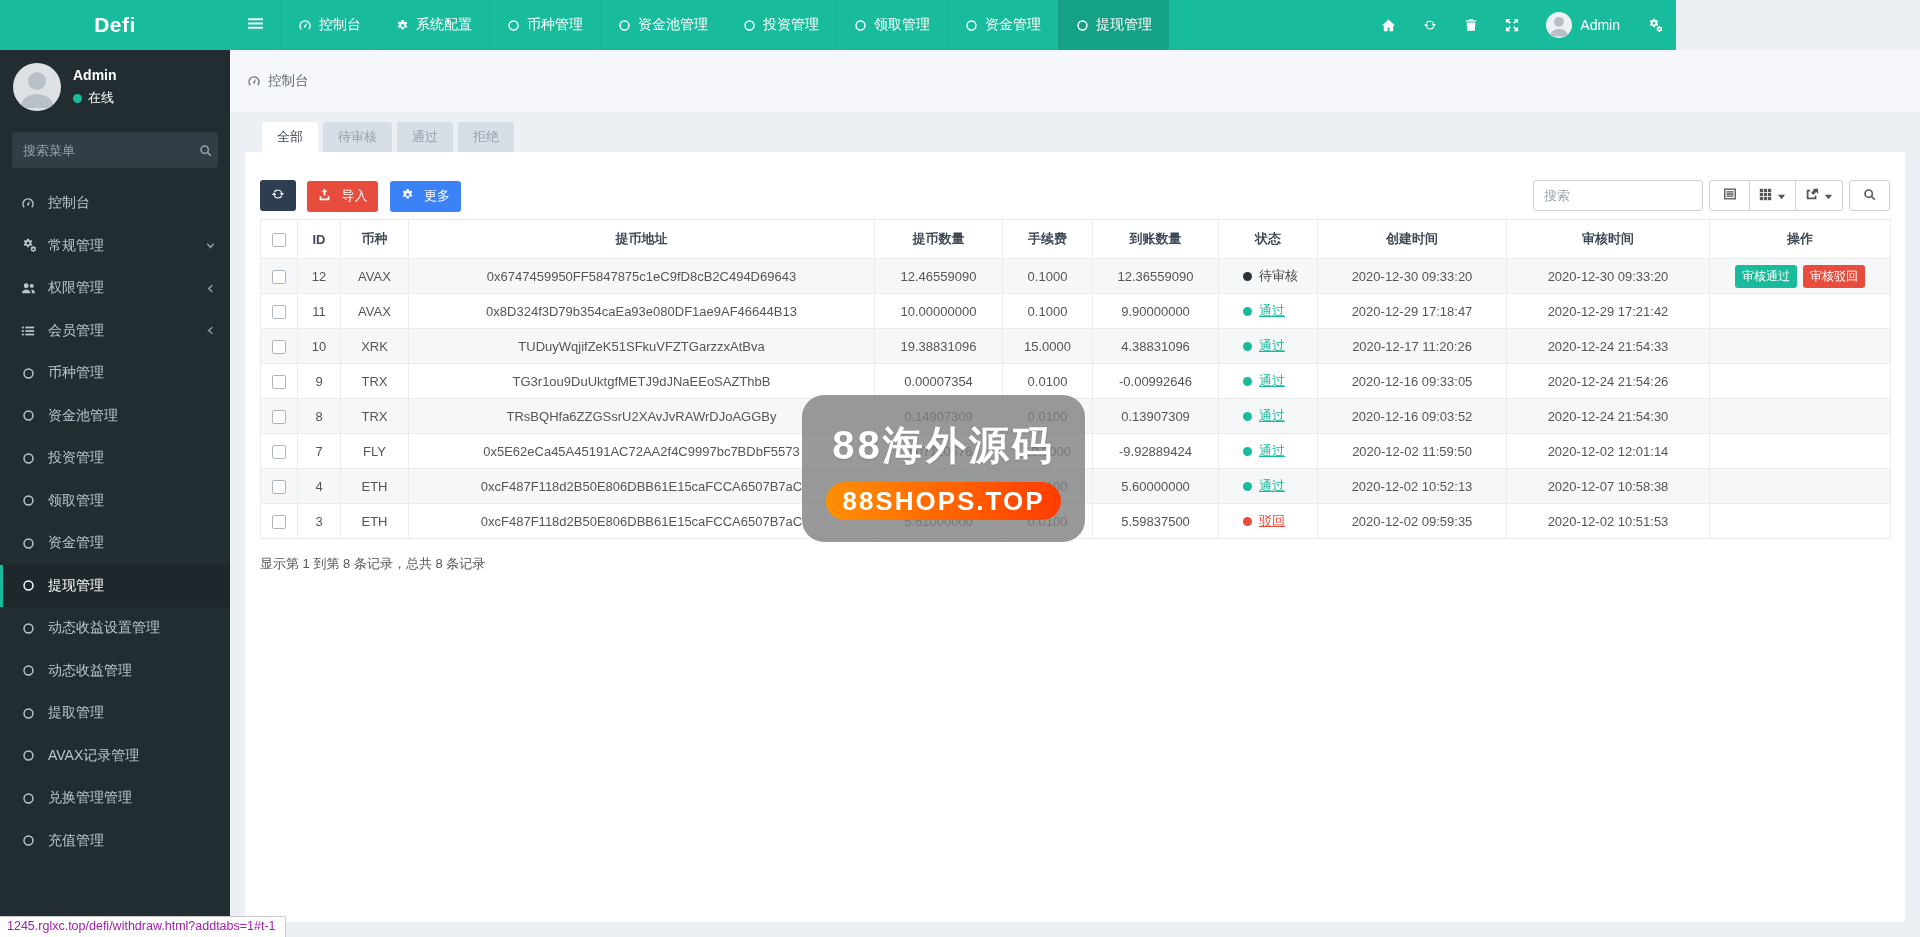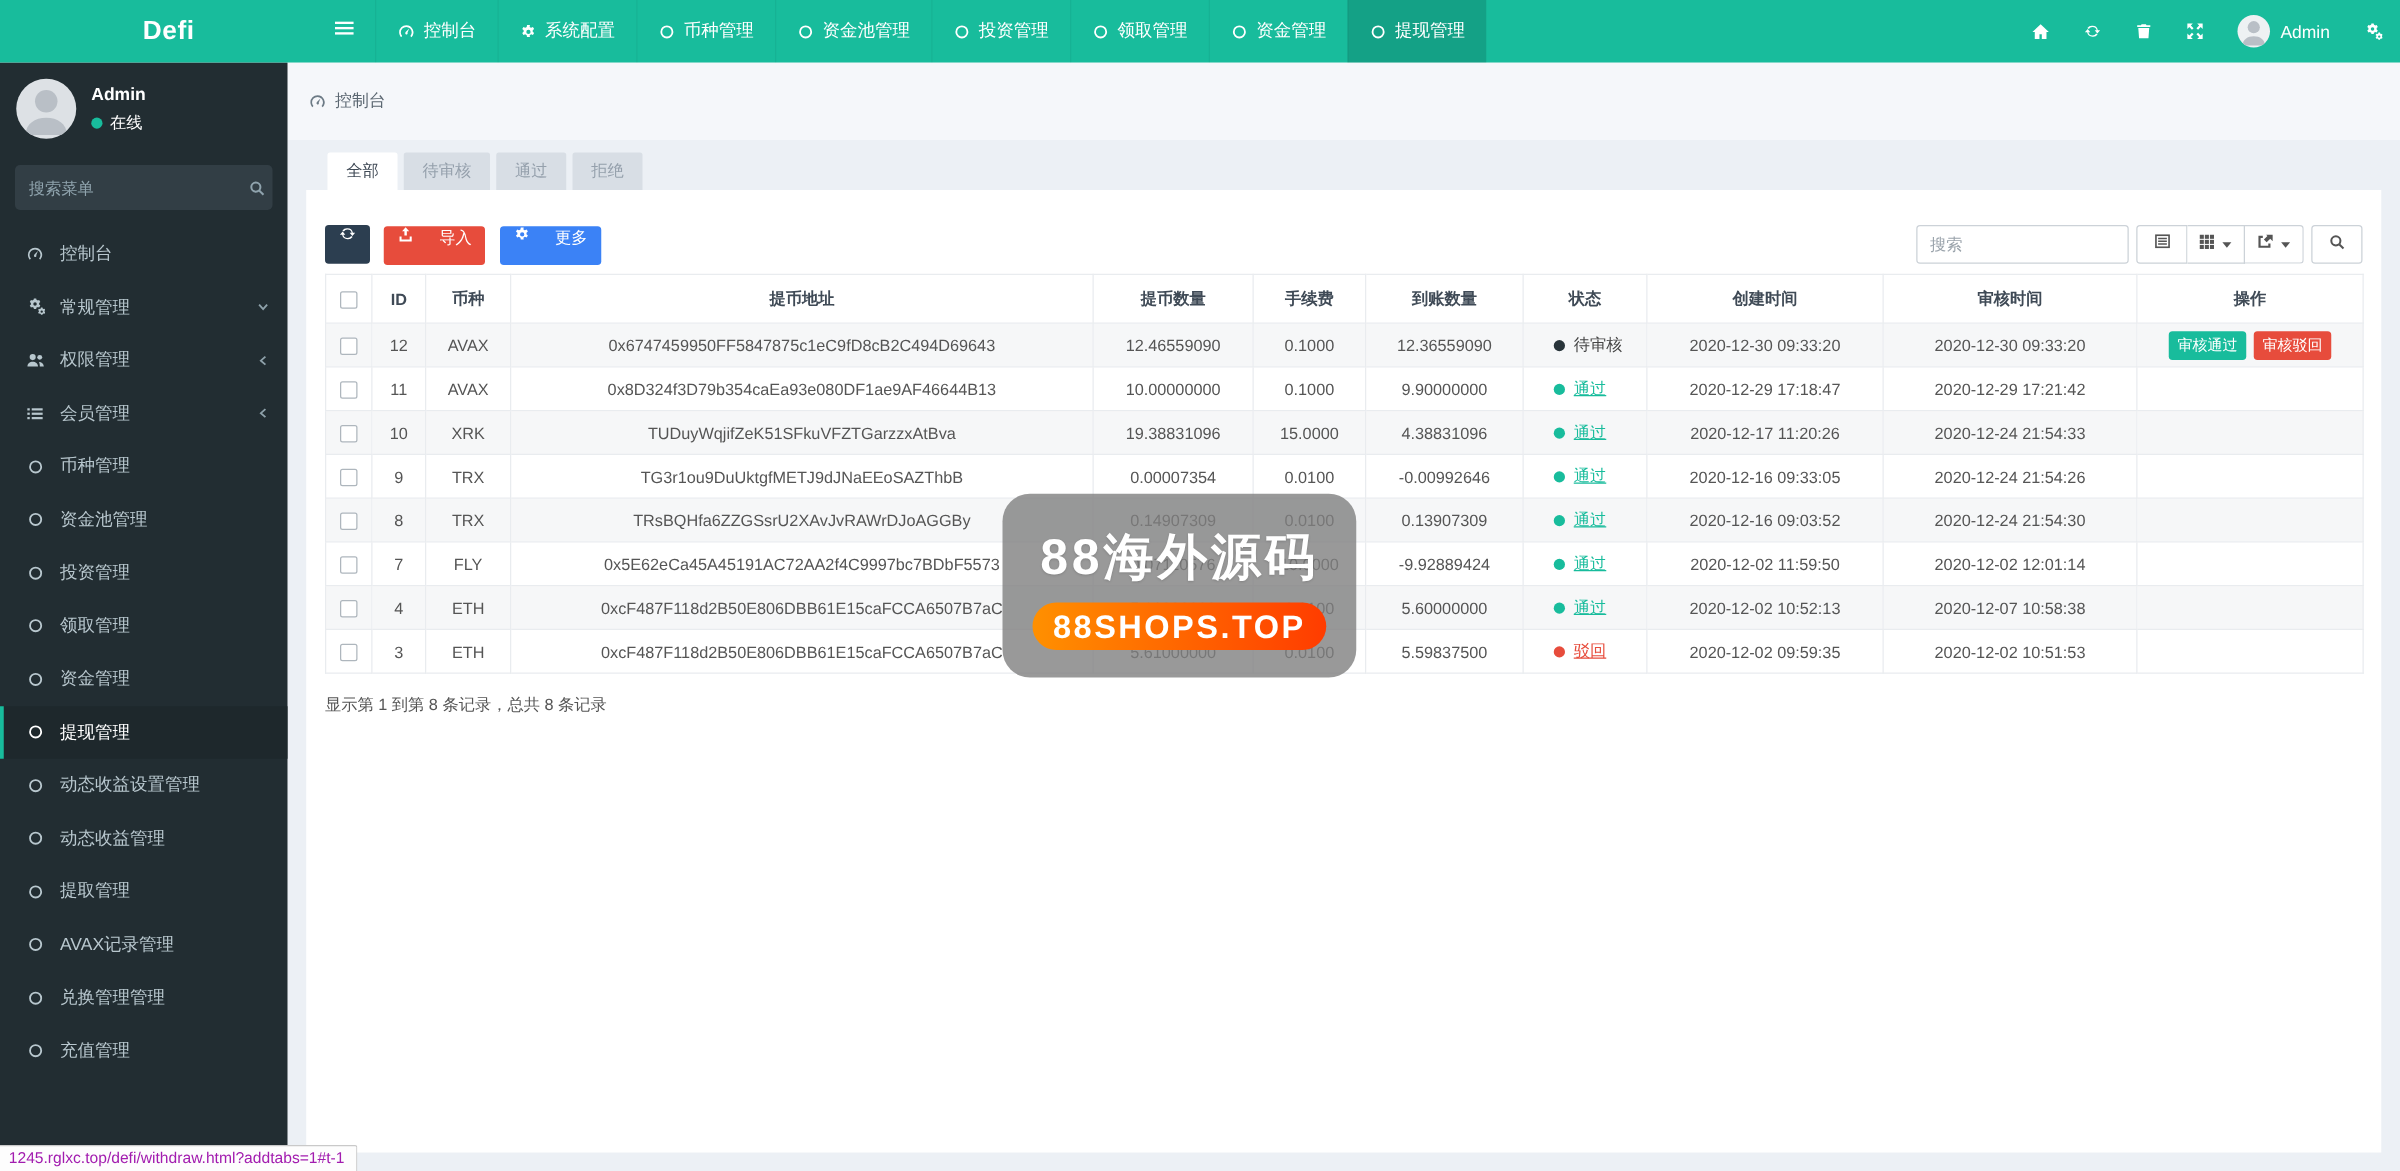--- a/index.html
+++ b/index.html
@@ -1,20 +1,20 @@
 <!DOCTYPE html>
 <html><head>
 <meta charset="utf-8">
 <style>
   * { margin:0; padding:0; box-sizing:border-box; }
   html,body { width:1920px; height:937px; overflow:hidden;
     font-family:"Liberation Sans","DejaVu Sans",sans-serif; background:#ecf0f5; position:relative; }
 
   
-  .navbar { position:absolute; left:0; top:0; width:1920px; height:50px; background:#18bc9c; display:flex; z-index:20;padding-left:20px; }
+  .navbar { position:absolute; left:0; top:0; width:1676px; height:50px; background:#18bc9c; display:flex; z-index:20; }
   .logo { width:230px; height:50px; line-height:50px; text-align:center; color:#fff; font-size:21px; font-weight:bold; letter-spacing:0.5px; }
   .nav-toggle { width:50px; height:50px; display:flex; align-items:center; justify-content:center; color:#fff; cursor:pointer; }
   .nav-menu { display:flex; height:50px; }
   .nav-item { display:flex; align-items:center; gap:7px; padding:0 17px; color:#fff; font-size:14px; cursor:pointer; border-left:1px solid rgba(0,0,0,0.05); }
   .nav-item.active { background:rgba(0,0,0,0.14); }
   .nav-item .ico { display:flex; align-items:center; }
   .nav-right { position:absolute; right:14px; top:0; height:50px; display:flex; align-items:center; gap:27px; color:#fff; }
   .nav-right .nico { display:flex; align-items:center; cursor:pointer; }
   .nav-user { display:flex; align-items:center; gap:8px; cursor:pointer; }
   .nav-avatar { width:26px; height:26px; border-radius:50%; background:#eef1f3; overflow:hidden; display:flex; align-items:flex-end; justify-content:center; }
@@ -41,21 +41,21 @@
   
   .content { position:absolute; left:230px; top:50px; width:1690px; height:887px; background:#ecf0f5; }
   .breadcrumb-bar { position:absolute; left:0; top:0; right:0; height:62px; background:#f5f7fa; display:flex; align-items:center; padding-left:17px; color:#5b6771; font-size:13.5px; gap:7px; }
   .breadcrumb-bar .ico { display:flex; color:#6c7a85; }
   .tabs-row { position:absolute; left:32px; top:72px; display:flex; }
   .tab { height:30px; line-height:30px; padding:0 15px; background:#d8dee5; color:#95a0ac; font-size:13px; margin-right:5px; border-radius:2px 2px 0 0; cursor:pointer; }
   .tab.active { background:#fff; color:#404a56; }
   .panel { position:absolute; left:15px; right:15px; top:102px; bottom:15px; background:#fff; padding:28px 15px 0 15px; }
 
   .toolbar { display:flex; justify-content:space-between; align-items:flex-start; height:31px; }
-  .btn { display:inline-flex; align-items:flex-start; gap:20px; height:31px; padding:0 11px; border:0; border-radius:3px; color:#fff; font-size:13px; cursor:pointer; font-family:inherit; }
+  .btn { display:inline-flex; align-items:center; gap:10px; height:31px; padding:0 11px; border:0; border-radius:3px; color:#fff; font-size:13px; cursor:pointer; font-family:inherit; }
   .btn + .btn { margin-left:7px; }
   .btn-dark { background:#2c3e50; }
   .btn-danger { background:#e74c3c; }
   .btn-gray { background:#3b82f6; }
   .toolbar-right { display:flex; align-items:center; }
   .search-input { width:170px; height:31px; border:1px solid #ccd2d8; border-radius:3px; padding:0 10px; font-size:13px; color:#1d4ed8; outline:none; font-family:inherit; background:#fff; }
   .search-input::placeholder { color:#9aa3ab; }
   .btn-group { display:flex; margin-left:6px; }
   .tbtn { height:31px; min-width:41px; padding:0 9px; background:#fff; border:1px solid #ccd2d8; display:flex; align-items:center; justify-content:center; gap:5px; color:#555; cursor:pointer; }
   .btn-group .tbtn + .tbtn { border-left:0; }

